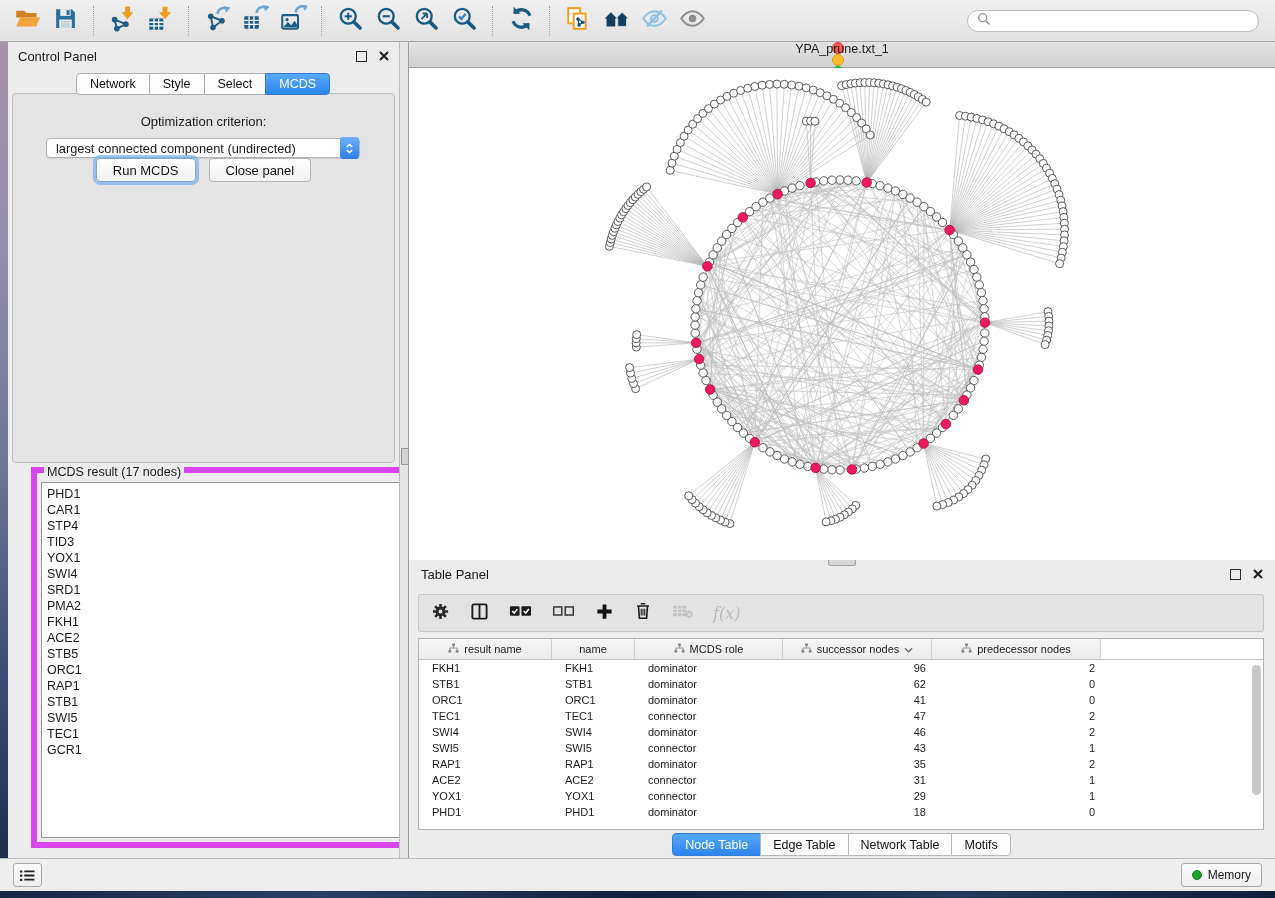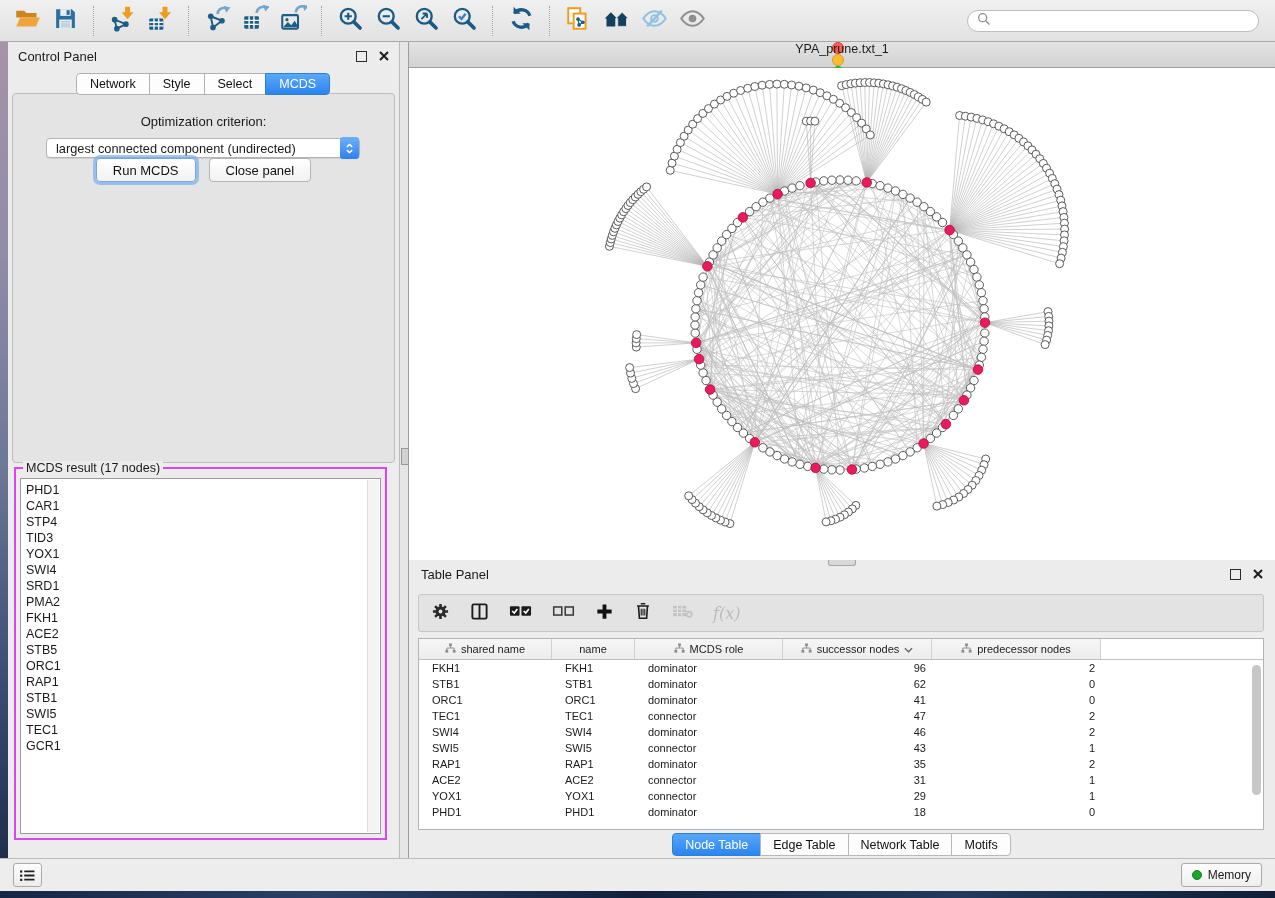--- a/index.html
+++ b/index.html
@@ -38,21 +38,21 @@
   .dropdown{position:absolute;left:33px;top:44px;width:314px;height:20px;background:#fff;
             border:1px solid #b3b3b3;border-radius:4px;display:flex;align-items:center;box-sizing:border-box;
             box-shadow:0 1px 1px rgba(0,0,0,.08);}
   .dropdown-value{flex:1;font-size:12.8px;padding-left:9px;white-space:nowrap;overflow:hidden;}
   .dropdown-stepper{width:19px;height:22px;border-radius:3px;margin-right:0;
             background:linear-gradient(#6cb1fa,#2f7fee);display:flex;align-items:center;justify-content:center;}
   .btn-row{position:absolute;left:0;top:64px;width:100%;display:flex;justify-content:center;gap:13px;}
   .mac-btn{height:24px;padding:0 16px;background:linear-gradient(#ffffff,#f2f2f2);border:1px solid #b4b4b4;
            border-radius:4px;font-size:13px;display:flex;align-items:center;color:#111;}
   .mac-btn.focused{box-shadow:0 0 0 3px rgba(110,170,240,.65);border-color:#7aa8da;}
-  .group-box{position:absolute;left:6px;top:425px;width:369px;height:369px;border:2px solid #d946ef;background:#ececec;}
+  .group-box{position:absolute;left:23px;top:425px;width:369px;height:369px;border:6px solid #d946ef;background:#ececec;padding-left:36px;}
   .group-title{position:absolute;top:-8px;left:7px;background:#ececec;padding:0 3px;font-size:12.5px;}
   .mcds-list{position:absolute;left:4px;right:4px;top:9px;bottom:4px;background:#fff;border:1px solid #9a9a9a;
              overflow:hidden;font-size:12.5px;line-height:16px;padding:3px 0 0 5px;}
   .mcds-scroll{position:absolute;right:1px;top:1px;bottom:1px;width:11px;background:#f4f4f4;border-left:1px solid #dcdcdc;}
   .mcds-item{height:16px;}
   
   #v-splitter{position:absolute;left:399px;top:42px;width:10px;height:816px;background:#e6e6e6;
               border-left:1px solid #bbb;border-right:1px solid #9d9d9d;box-sizing:border-box;}
   .v-handle{position:absolute;left:1px;top:406px;width:6px;height:15px;background:#d2d2d2;border:1px solid #989898;}
   
@@ -1172,21 +1172,21 @@
       <div class="thead" id="thead">
           <div class="th" style="width: 133px;">
             <span><svg viewBox="0 0 12 12" width="11" height="11">
                 <g fill="#8a8a8a">
                   <rect x="4.5" y="0.5" width="3" height="3"></rect>
                   <rect x="0.5" y="7.5" width="3" height="3"></rect>
                   <rect x="8.5" y="7.5" width="3" height="3"></rect>
                 </g>
                 <path d="M6 3.5v2M2 7.5v-2h8v2" stroke="#8a8a8a" fill="none"></path>
               </svg></span>
-            <span>shared name</span>
+            <span>result name</span>
           </div>
           <div class="th" style="width: 83px;">
             <span>name</span>
           </div>
           <div class="th" style="width: 148px;">
             <span><svg viewBox="0 0 12 12" width="11" height="11">
                 <g fill="#8a8a8a">
                   <rect x="4.5" y="0.5" width="3" height="3"></rect>
                   <rect x="0.5" y="7.5" width="3" height="3"></rect>
                   <rect x="8.5" y="7.5" width="3" height="3"></rect>

